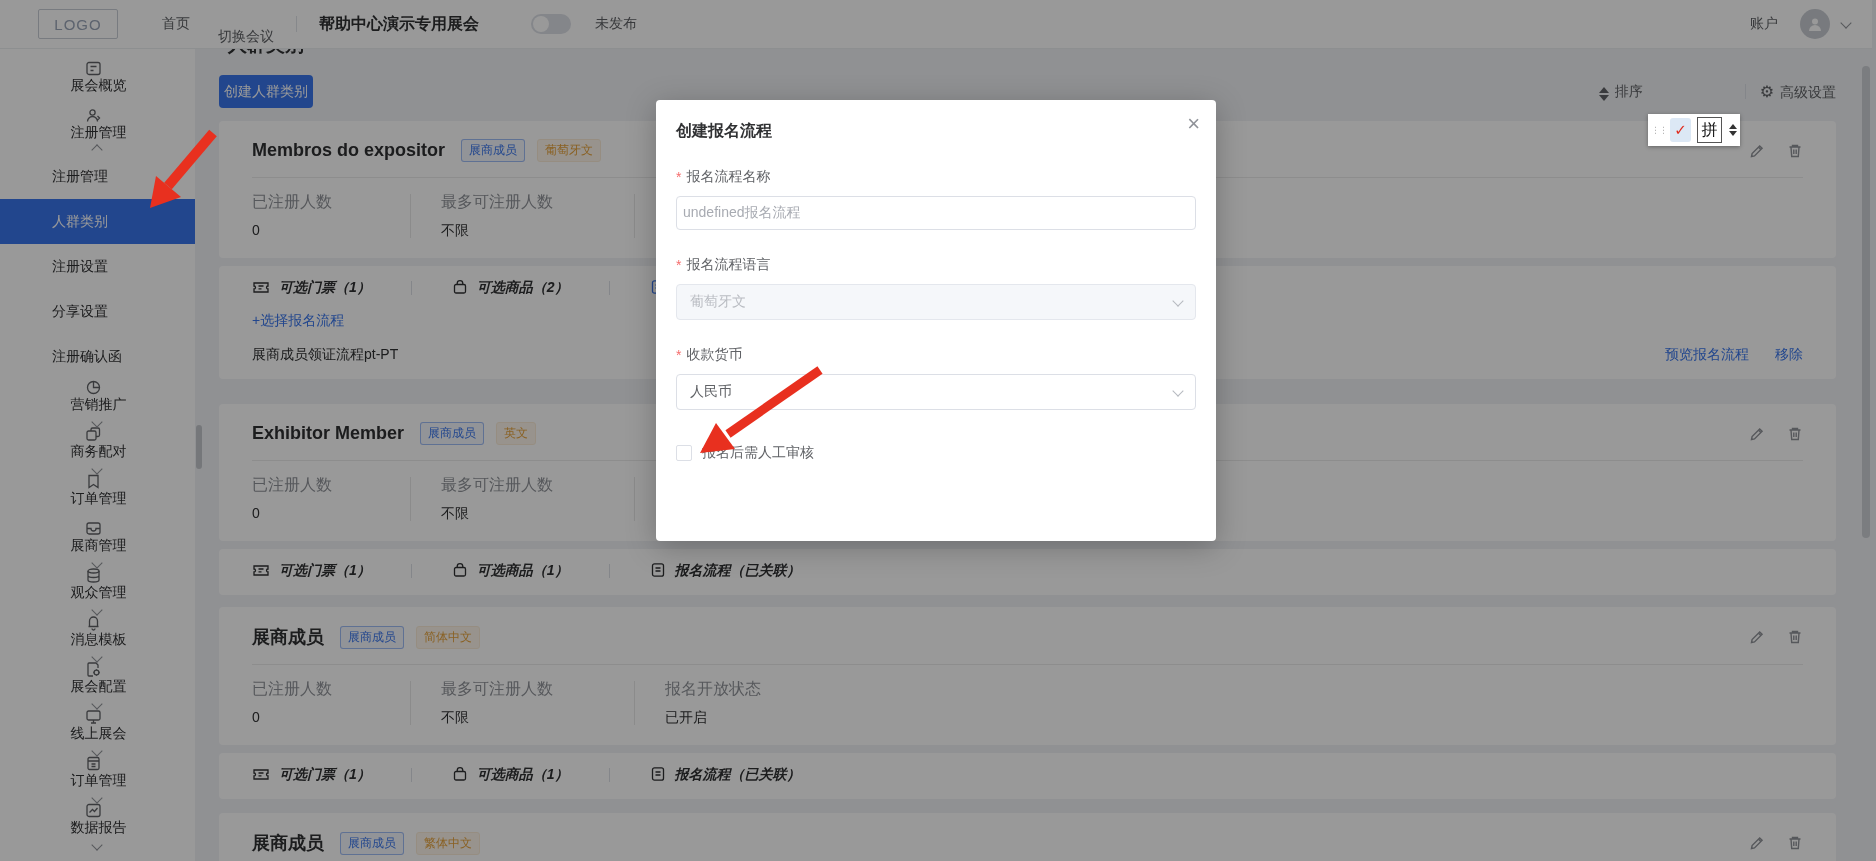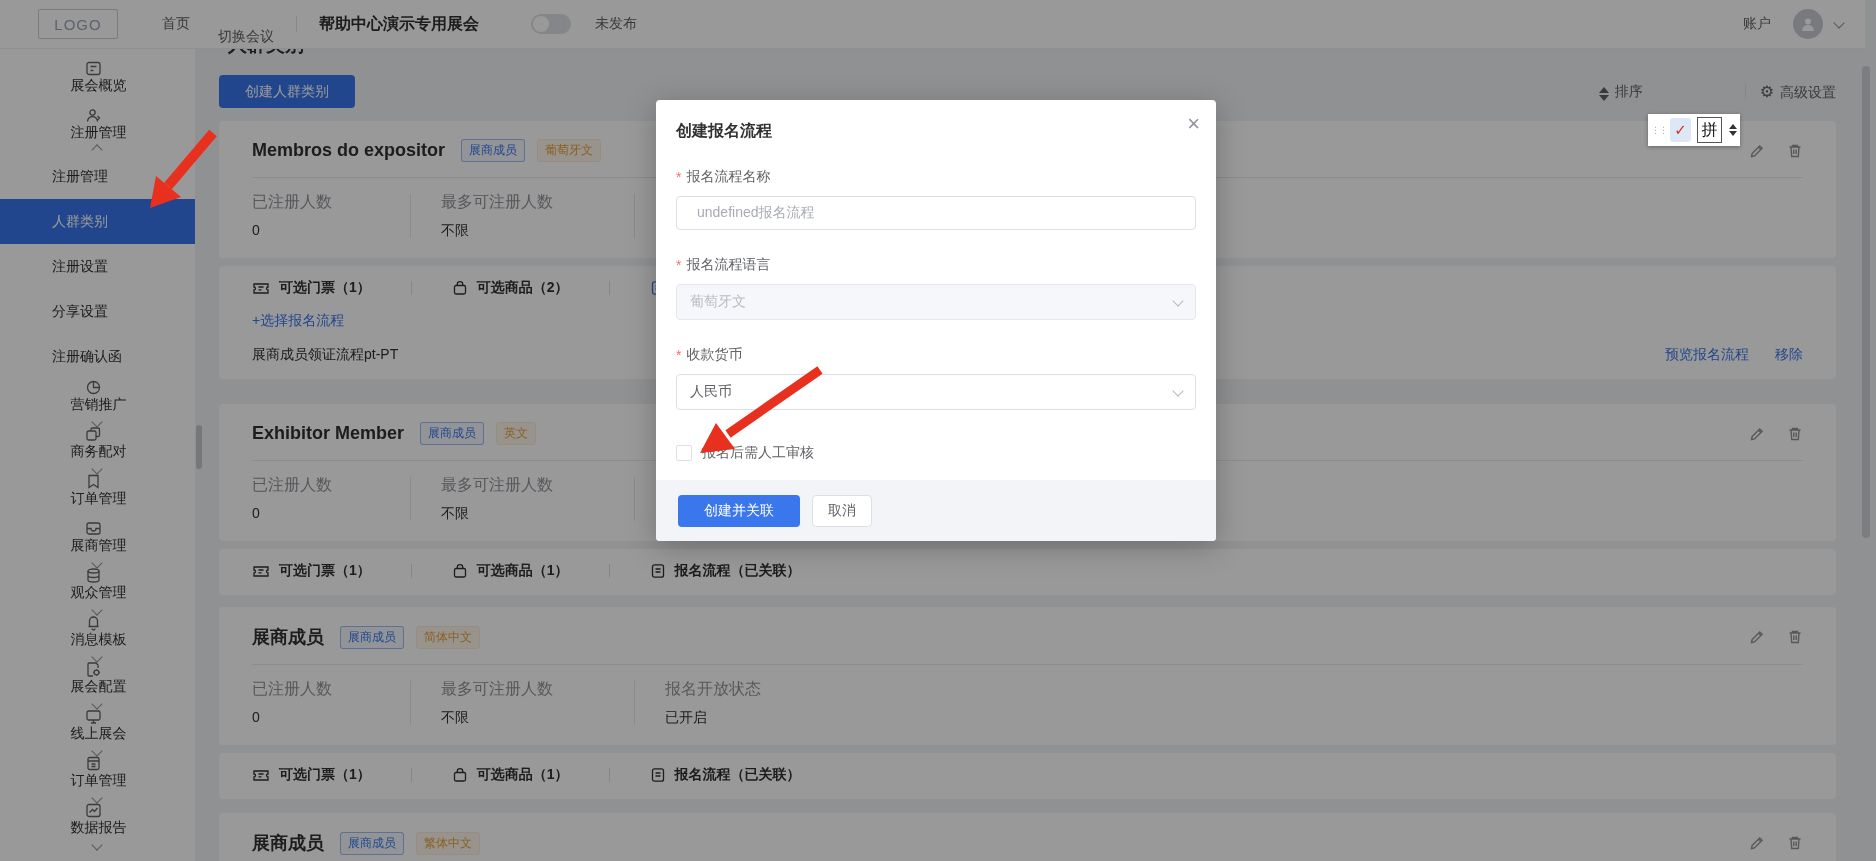--- a/index.html
+++ b/index.html
@@ -1,19 +1,19 @@
 <!DOCTYPE html>
 <html><head>
 <meta charset="utf-8">
 <style>
   html,body{margin:0;padding:0;}
   body{width:1876px;height:861px;overflow:hidden;position:relative;background:#f0f2f5;
        font-family:"Liberation Sans","DejaVu Sans",sans-serif;color:#303133;font-size:14px;}
   
-  .topbar{position:absolute;top:0;left:0;right:11px;height:48px;background:#fff;border-bottom:1px solid #ebeef0;
+  .topbar{position:absolute;top:0;left:0;right:4px;height:48px;background:#fff;border-bottom:1px solid #ebeef0;
           display:flex;align-items:center;z-index:5;}
   .logo-box{margin-left:38px;width:78px;height:28px;border:1px solid #c9ced6;border-radius:2px;
             display:flex;align-items:center;justify-content:center;color:#9aa5b8;font-size:15px;letter-spacing:1px;}
   .nav-link{margin-left:44px;color:#606266;cursor:pointer;}
   .nav-link+.nav-link{margin-left:28px;margin-top:25px;}
   .tb-sep{width:1px;height:16px;background:#e0e3e8;margin:0 22px;}
   .event-title{font-size:16px;font-weight:bold;color:#303133;}
   .toggle{margin-left:52px;width:40px;height:20px;border-radius:10px;background:#dcdfe6;position:relative;cursor:pointer;}
   .toggle::after{content:"";position:absolute;left:2px;top:2px;width:16px;height:16px;border-radius:50%;background:#fff;}
   .pub-status{margin-left:24px;color:#606266;}
@@ -30,21 +30,21 @@
   .side-item .s-icon{width:17px;height:17px;margin-right:10px;flex:0 0 auto;}
   .side-item .s-label{flex:1;}
   .side-item .chev{margin-right:4px;}
   .side-sub{height:45px;display:flex;align-items:center;padding-left:52px;color:#303133;cursor:pointer;}
   .side-sub.selected{background:#3a76ec;color:#fff;}
   .side-thumb{position:absolute;left:196px;top:425px;width:6px;height:44px;border-radius:3px;background:#c4c7cc;}
   
   .content{margin-left:195px;padding:20px 40px 0 24px;}
   .page-title{font-size:19px;font-weight:bold;margin:12px 0 0 9px;}
   .head-row{margin-top:17px;display:flex;align-items:center;}
-  .btn-primary{background:#3a76ec;color:#fff;border:none;border-radius:4px;height:33px;padding:0 26px;
+  .btn-primary{background:#3a76ec;color:#fff;border:none;border-radius:4px;height:33px;padding:0 5px;
                font-size:14px;cursor:pointer;font-family:inherit;}
   .toolbar{margin-left:auto;display:flex;align-items:center;color:#606266;}
   .sort-ctrl{display:flex;align-items:flex-end;cursor:pointer;}
   .sort-icn{display:flex;flex-direction:column;margin-right:6px;}
   .sort-icn i{display:block;width:0;height:0;border-left:5px solid transparent;border-right:5px solid transparent;}
   .sort-icn i.t{border-bottom:6px solid #606266;margin-bottom:2px;}
   .sort-icn i.b{border-top:6px solid #606266;}
   .tool-sep{width:1px;height:15px;background:#dcdfe6;margin:0 14px 0 102px;}
   .gear{font-size:16px;margin-right:6px;color:#606266;}
   .adv{cursor:pointer;}
@@ -61,39 +61,39 @@
   .divider-h{height:1px;background:#ececec;margin-top:15px;}
   .stats{display:flex;margin-top:14px;}
   .stat{display:flex;flex-direction:column;}
   .stat-label{color:#909399;font-size:16px;}
   .stat-value{margin-top:9px;color:#303133;}
   .vsep{width:1px;background:#e8e8e8;align-self:stretch;margin:2px 0;}
   .stat.w1{width:158px;}.stat.w2{width:193px;}
   .stats .vsep{margin-right:30px;}
   .card-foot{background:#fff;border-radius:4px;margin-top:8px;padding:13px 33px 15px;}
   .frow{display:flex;align-items:center;font-weight:bold;color:#303133;}
-  .fitem{display:flex;align-items:center;gap:9px;cursor:pointer;}
+  .fitem{display:flex;gap:9px;cursor:pointer;font-style:italic;}
   .fsep{width:1px;height:14px;background:#dcdfe6;margin:0 40px;}
   .link{color:#3a76ec;cursor:pointer;}
   .sel-flow{margin-top:15px;font-weight:normal;}
   .flow-line{margin-top:16px;display:flex;align-items:center;}
   .flow-name{color:#303133;}
   .flow-acts{margin-left:auto;display:flex;gap:26px;}
   .gap13{height:13px;}.gap25{height:25px;}.gap12{height:12px;}.gap14{height:14px;}
   
   .mask{position:absolute;inset:0;background:rgba(0,0,0,.4);z-index:50;}
   .modal{position:absolute;left:656px;top:100px;width:560px;height:441px;background:#fff;border-radius:4px;
          box-shadow:0 6px 30px rgba(0,0,0,.25);z-index:60;box-sizing:border-box;}
   .m-title{padding:21px 20px 0;font-size:16px;font-weight:600;color:#303133;}
   .m-close{position:absolute;top:13px;right:16px;font-size:22px;color:#909399;cursor:pointer;line-height:1;}
   .m-body{padding:0 20px;}
   .m-label{margin-top:26px;display:flex;align-items:center;color:#606266;font-weight:500;}
   .req{color:#f56c6c;margin-right:5px;}
   .m-input{margin-top:10px;width:100%;height:34px;border:1px solid #dcdfe6;border-radius:4px;box-sizing:border-box;
-           padding:0 20px;font-size:14px;color:#a8abb2;font-family:inherit;background:#fff;outline:none;}
+           padding:0 6px;font-size:14px;color:#a8abb2;font-family:inherit;background:#fff;outline:none;}
   .m-select{margin-top:10px;height:34px;border:1px solid #dcdfe6;border-radius:4px;display:flex;align-items:center;
             padding:0 13px;justify-content:space-between;cursor:pointer;background:#fff;color:#606266;}
   .m-select .chev{border-color:#b6b9bf;margin-top:-3px;}
   .m-select.disabled{background:#f5f7fa;color:#b9bcc2;cursor:not-allowed;border-color:#e4e7ed;}
   .chk-row{margin-top:34px;display:flex;align-items:center;color:#606266;}
   .chk{appearance:none;-webkit-appearance:none;width:16px;height:16px;border:1px solid #dcdfe6;border-radius:2px;
        background:#fff;margin:0 10px 0 0;cursor:pointer;}
   .m-footer{position:absolute;left:0;right:0;bottom:0;height:61px;background:#f2f4f7;border-radius:0 0 4px 4px;
             display:flex;align-items:center;padding-left:22px;gap:12px;box-sizing:border-box;}
   .btn-cancel{background:#fff;border:1px solid #dcdfe6;border-radius:4px;height:32px;padding:0 15px;
@@ -523,24 +523,20 @@
       </div>
     <div class="m-select">
       <span>人民币</span>
       <span class="chev down"></span>
     </div>
     <div class="chk-row">
       <input type="checkbox" class="chk" style="">
       <span>报名后需人工审核</span>
     </div>
   </div>
-  <div class="m-footer">
-    <button class="btn-primary">创建并关联</button>
-    <button class="btn-cancel">取消</button>
-  </div>
 </div>
 
 <svg class="arrows" width="1876" height="861" viewBox="0 0 1876 861">
   <g>
     <line x1="213" y1="133" x2="168" y2="186" stroke="#e8301f" stroke-width="10"></line>
     <polygon points="150,208 156,176 181,197" fill="#e8301f"></polygon>
   </g>
   <g>
     <line x1="820" y1="370" x2="728" y2="434" stroke="#e8301f" stroke-width="9"></line>
     <polygon points="700,453 716,423 735,449" fill="#e8301f"></polygon>

